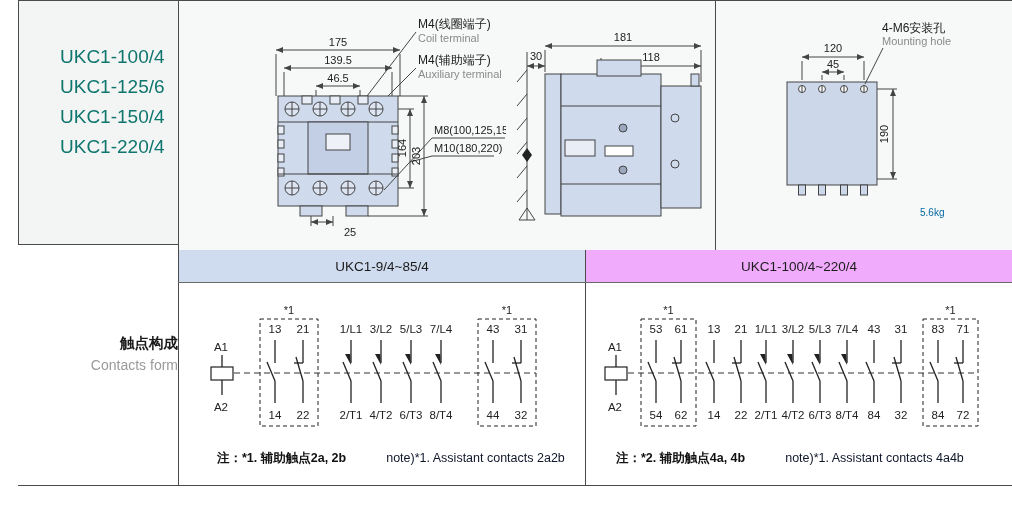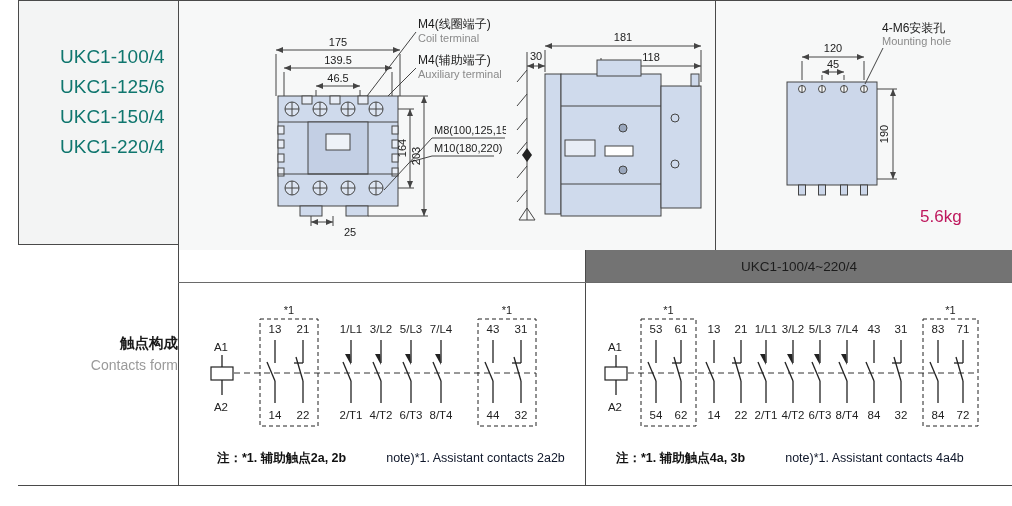--- a/index.html
+++ b/index.html
@@ -18,21 +18,21 @@
   .model-list{position:absolute;left:19px;top:42px;width:159px;}
   .model-item{height:30px;line-height:30px;padding-left:41px;font-size:19px;color:#0f766e;}
   .contacts-label{position:absolute;left:10px;top:332px;width:168px;text-align:right;}
   .contacts-label .cn{font-size:14.5px;font-weight:bold;color:#1a1a1a;line-height:22px;}
   .contacts-label .en{font-size:14px;color:#9a9a9a;line-height:22px;}
   .panel-body{position:absolute;top:283px;height:202px;}
   .panel-svg{position:absolute;top:20px;left:0;}
   .note{position:absolute;top:167px;white-space:nowrap;font-size:12.5px;}
   .note .note-cn{font-weight:bold;color:#111;margin-right:16px;text-align:right;}
   .note .note-en{color:#0f172a;margin-left:24px;}
-  .weight{position:absolute;left:920px;top:207px;font-size:17px;color:#be185d;}
+  .weight{position:absolute;left:920px;top:207px;font-size:10px;color:#0369a1;}
   svg{display:block;}
   svg text{font-family:"Liberation Sans",sans-serif;}
   .dim-t{font-size:11px;fill:#222;}
   .call-cn{font-size:12px;fill:#1a1a1a;}
   .call-en{font-size:11px;fill:#8a8a8a;}
 </style>
 </head>
 <body>
 
 <div id="stage">
@@ -243,21 +243,22 @@
     </g>
     <text class="dim-t" x="108" y="40" text-anchor="middle">120</text>
     <text class="dim-t" x="108" y="56" text-anchor="middle">45</text>
     <text class="dim-t" transform="rotate(-90 163 122)" x="163" y="122" text-anchor="middle">190</text>
     <text class="call-cn" x="157" y="20">4-M6安装孔</text>
     <text class="call-en" x="157" y="33">Mounting hole</text>
   </svg>
 
   <div class="weight">5.6kg</div>
 
-  <div class="header-bar" style="left: 586px; top: 250px; width: 426px; background: #737373;">UKC1-100/4~220/4</div>
+  <div class="header-bar" style="left: 179px; top: 250px; width: 406px; background: rgb(207, 219, 238);">UKC1-9/4~85/4</div>
+  <div class="header-bar" style="left: 586px; top: 250px; width: 426px; background: #f0abfc;">UKC1-100/4~220/4</div>
 
   <div class="contacts-label">
     <div class="cn">触点构成</div>
     <div class="en">Contacts form</div>
   </div>
 
   <div class="panel-body" id="panel-0" style="left:179px;width:406px;">
     <div class="note" style="left:38px;">
       <span class="note-cn">注：*1. 辅助触点2a, 2b</span><span class="note-en">note)*1. Assistant contacts 2a2b</span>
     </div>
@@ -333,21 +334,21 @@
           <text x="342" y="116" text-anchor="middle" font-size="11.5" fill="#222">32</text>
           <line x1="342" y1="37" x2="342" y2="60" stroke="#222" stroke-width="1.3"></line>
           <line x1="342" y1="78" x2="342" y2="100" stroke="#222" stroke-width="1.3"></line>
           <line x1="333" y1="60" x2="342" y2="60" stroke="#222" stroke-width="1.3"></line>
           <line x1="342" y1="78" x2="335" y2="54" stroke="#222" stroke-width="1.3"></line>
         </g>
       </svg>
     </div>
   <div class="panel-body" id="panel-1" style="left:586px;width:426px;">
     <div class="note" style="left:30px;">
-      <span class="note-cn">注：*1. 辅助触点4a, 3b</span><span class="note-en">note)*1. Assistant contacts 4a4b</span>
+      <span class="note-cn">注：*2. 辅助触点4a, 4b</span><span class="note-en">note)*1. Assistant contacts 4a4b</span>
     </div>
   <svg width="404" height="140" viewBox="0 0 404 140" class="panel-svg">
         <line x1="42" y1="70" x2="391" y2="70" stroke="#333" stroke-width="1" stroke-dasharray="6 4"></line>
         <g>
           <text x="29" y="48" text-anchor="middle" font-size="11.5" fill="#222">A1</text>
           <text x="29" y="108" text-anchor="middle" font-size="11.5" fill="#222">A2</text>
           <line x1="30" y1="52" x2="30" y2="64" stroke="#222" stroke-width="1.3"></line>
           <line x1="30" y1="77" x2="30" y2="92" stroke="#222" stroke-width="1.3"></line>
           <rect x="19" y="64" width="22" height="13" fill="#fff" stroke="#222" stroke-width="1.2"></rect>
         </g>

